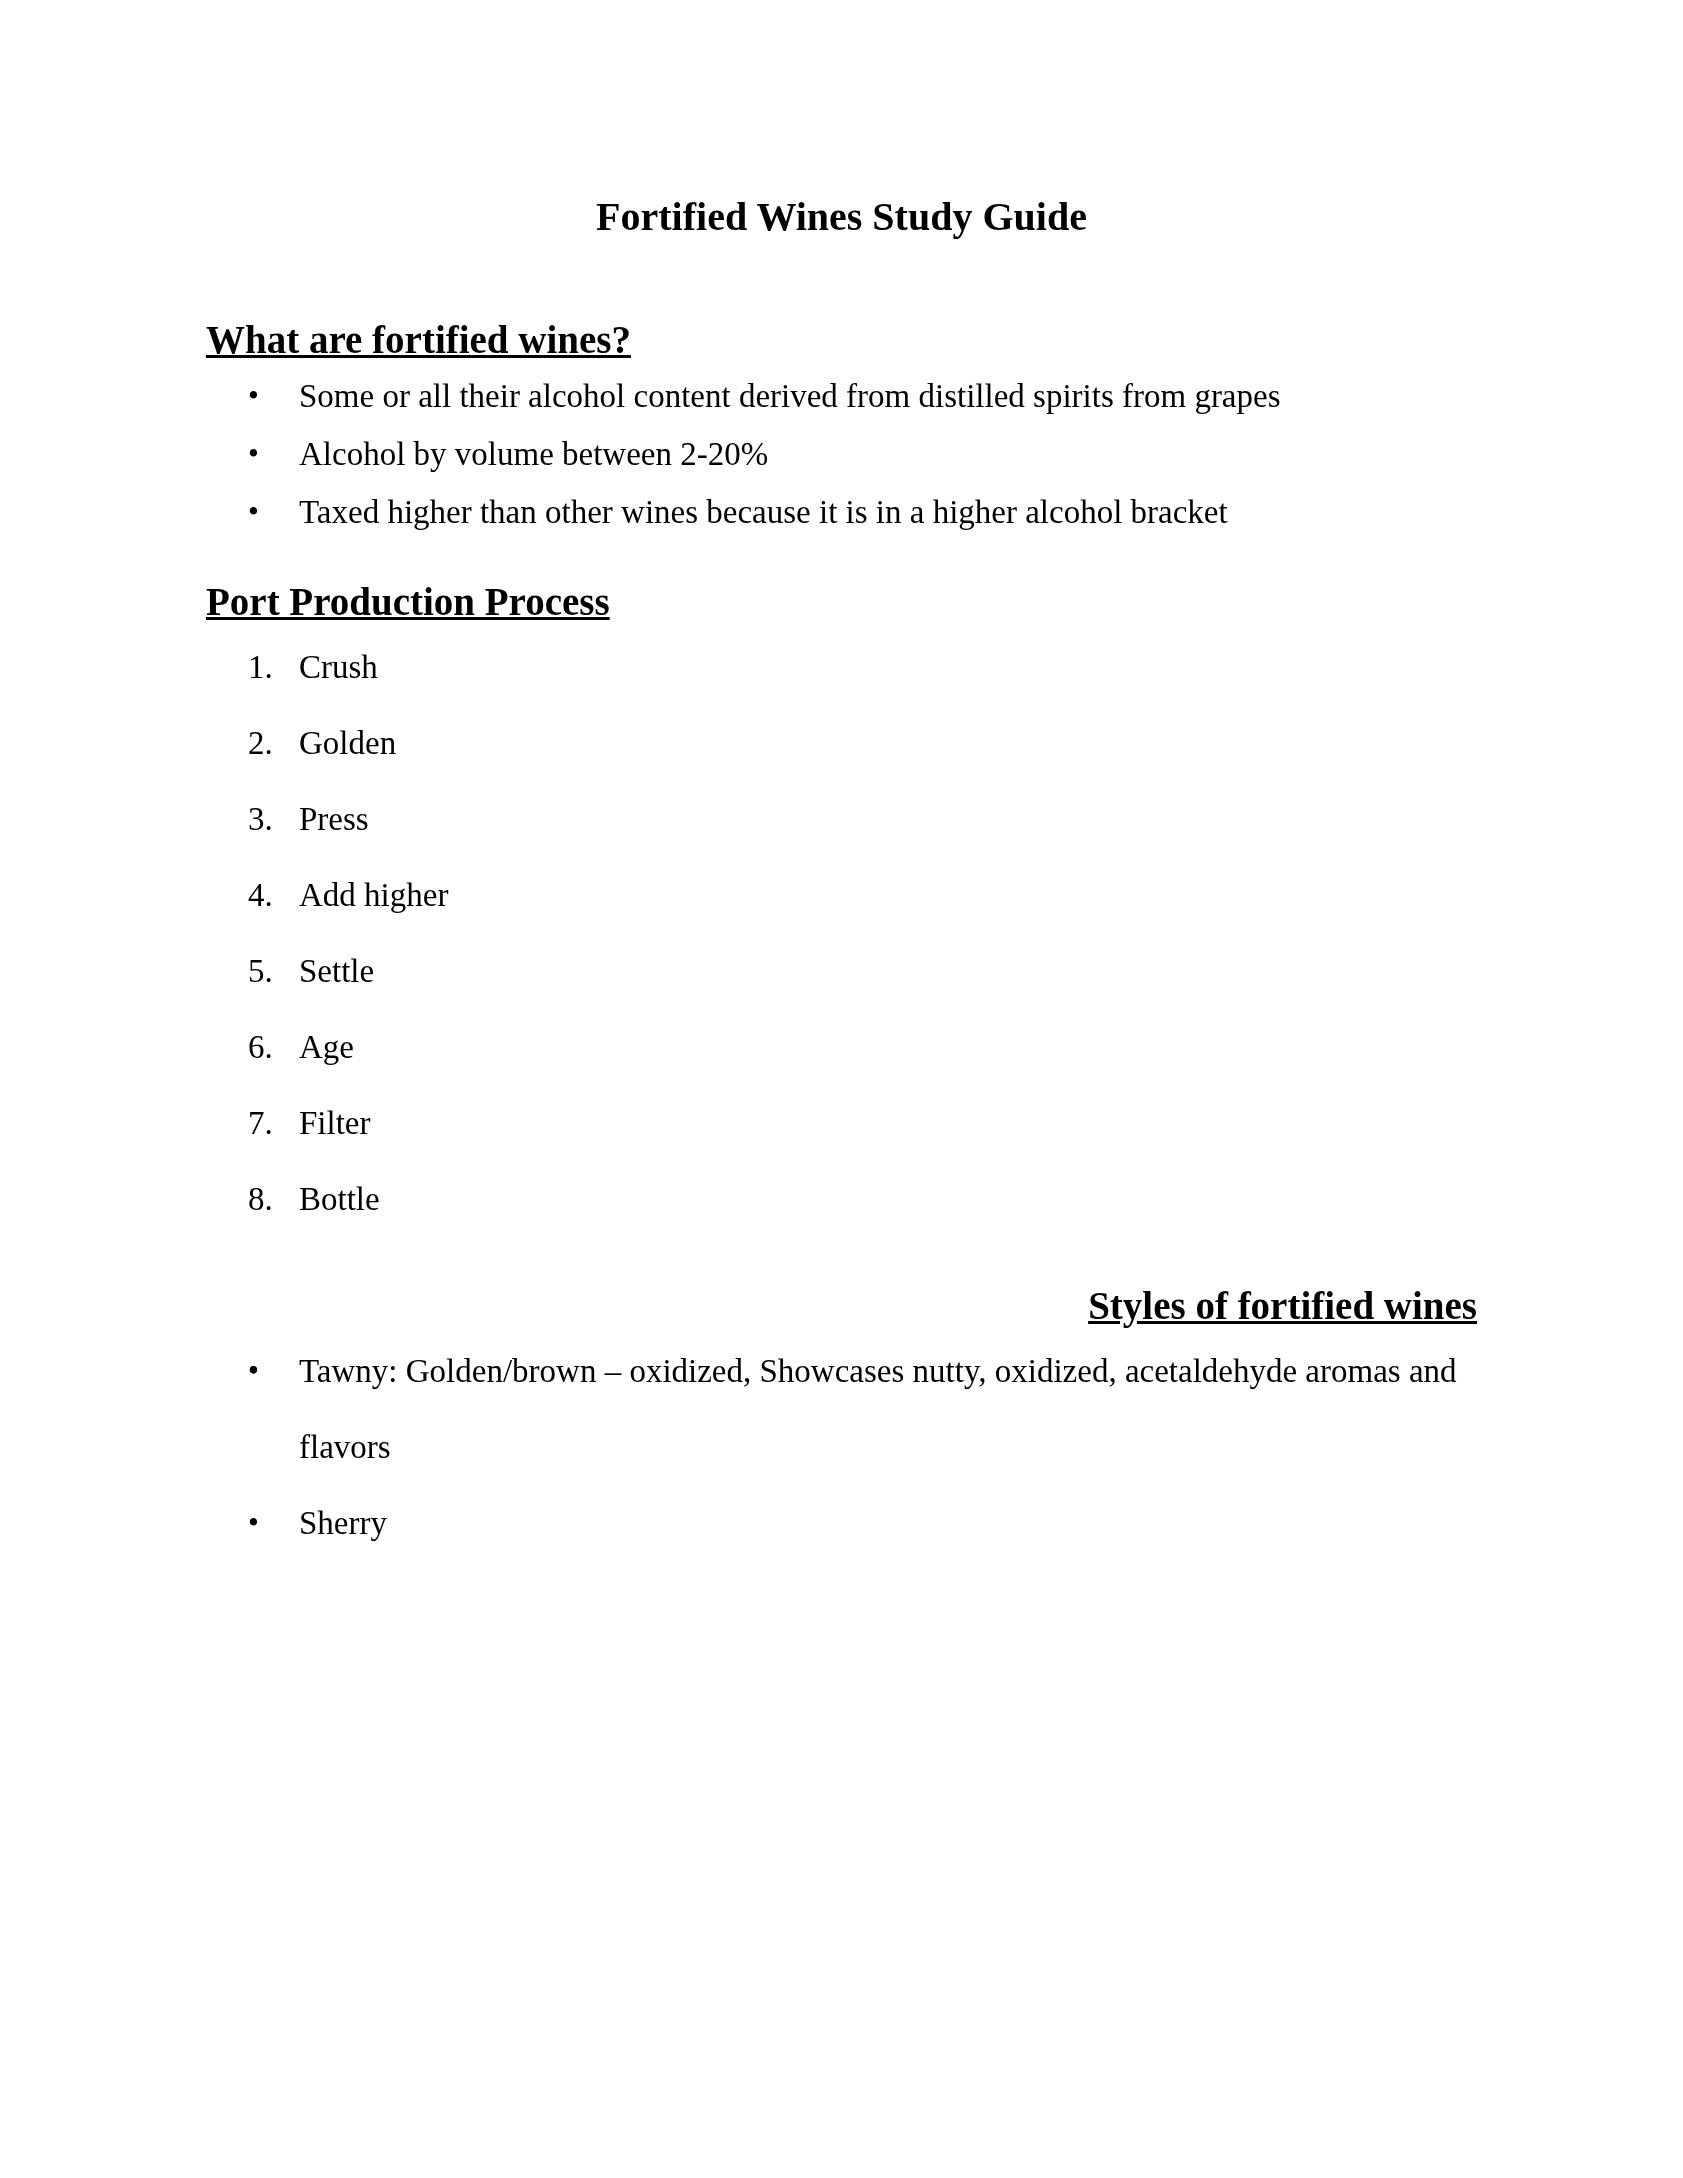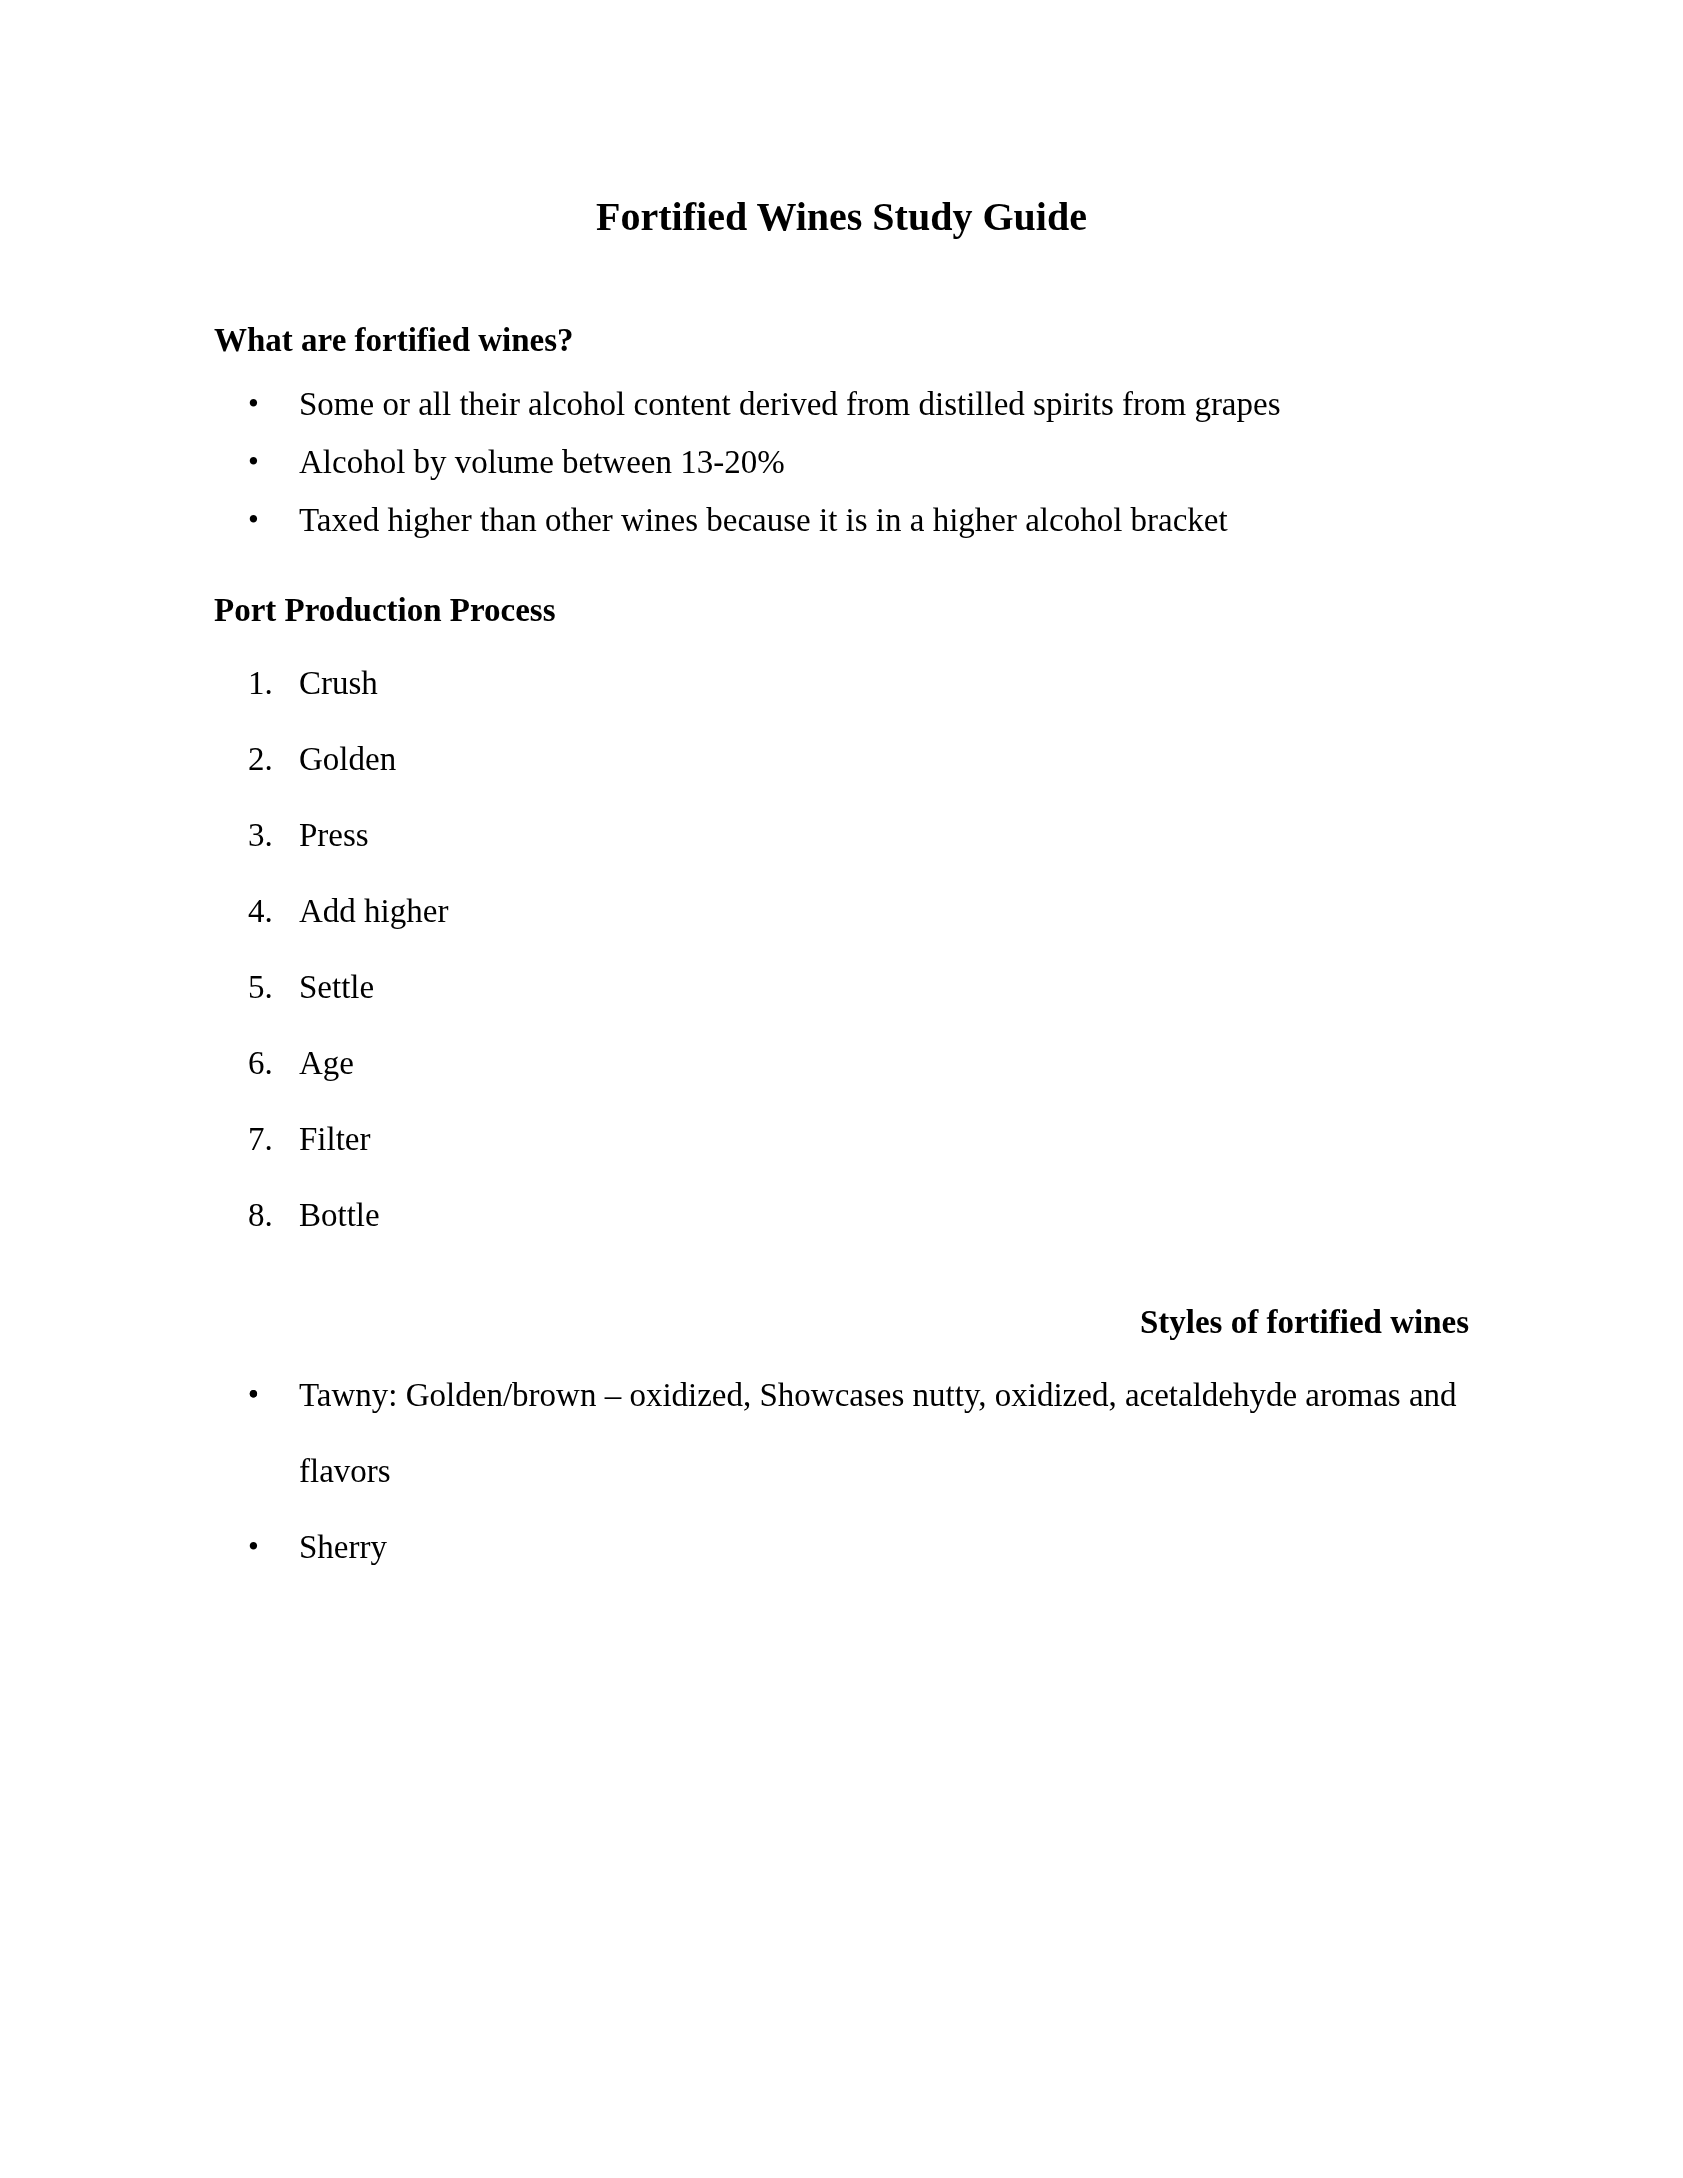--- a/index.html
+++ b/index.html
@@ -21,24 +21,25 @@
     overflow: hidden;
   }
   .doc-title {
     margin: 0;
     font-size: 40px;
     font-weight: bold;
     text-align: center;
     line-height: 46px;
   }
   .section-heading {
-    margin: 16px;
-    font-size: 33px;
+    margin: 8px;
+    font-size: 39px;
     font-weight: bold;
     line-height: 38px;
+    text-decoration: underline;
   }
   .heading-1 { margin-top: 81px; }
   .heading-2 { margin-top: 42px; }
   .heading-3 { margin-top: 50px; text-align: right; }
 
   ul.doc-list, ol.doc-list {
     list-style: none;
     margin: 0;
     padding: 0;
   }
@@ -76,21 +77,21 @@
 
   <section>
     <h2 class="section-heading heading-1">What are fortified wines?</h2>
     <ul class="doc-list list-intro">
       <li>
         <span class="marker marker-bullet">•</span>
         <span>Some or all their alcohol content derived from distilled spirits from grapes</span>
       </li>
       <li>
         <span class="marker marker-bullet">•</span>
-        <span>Alcohol by volume between 13-20%</span>
+        <span>Alcohol by volume between 2-20%</span>
       </li>
       <li>
         <span class="marker marker-bullet">•</span>
         <span>Taxed higher than other wines because it is in a higher alcohol bracket</span>
       </li>
     </ul>
   </section>
 
   <section>
     <h2 class="section-heading heading-2">Port Production Process</h2>

